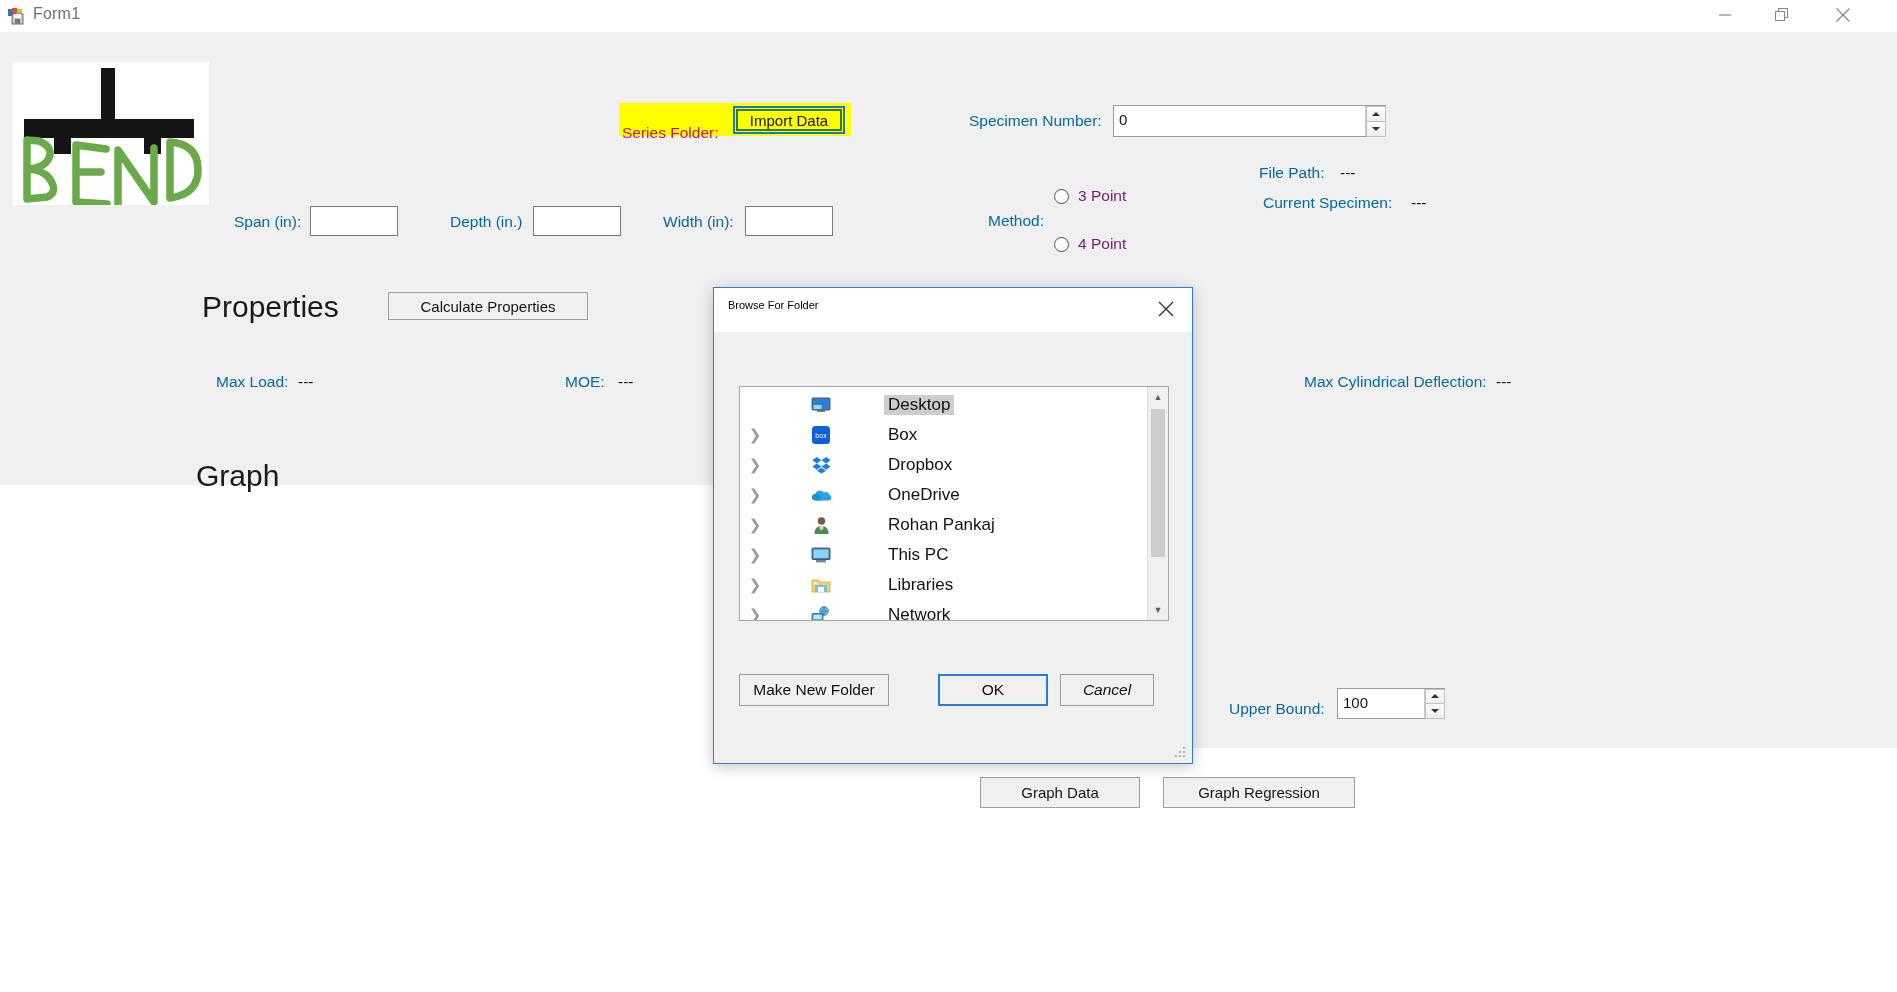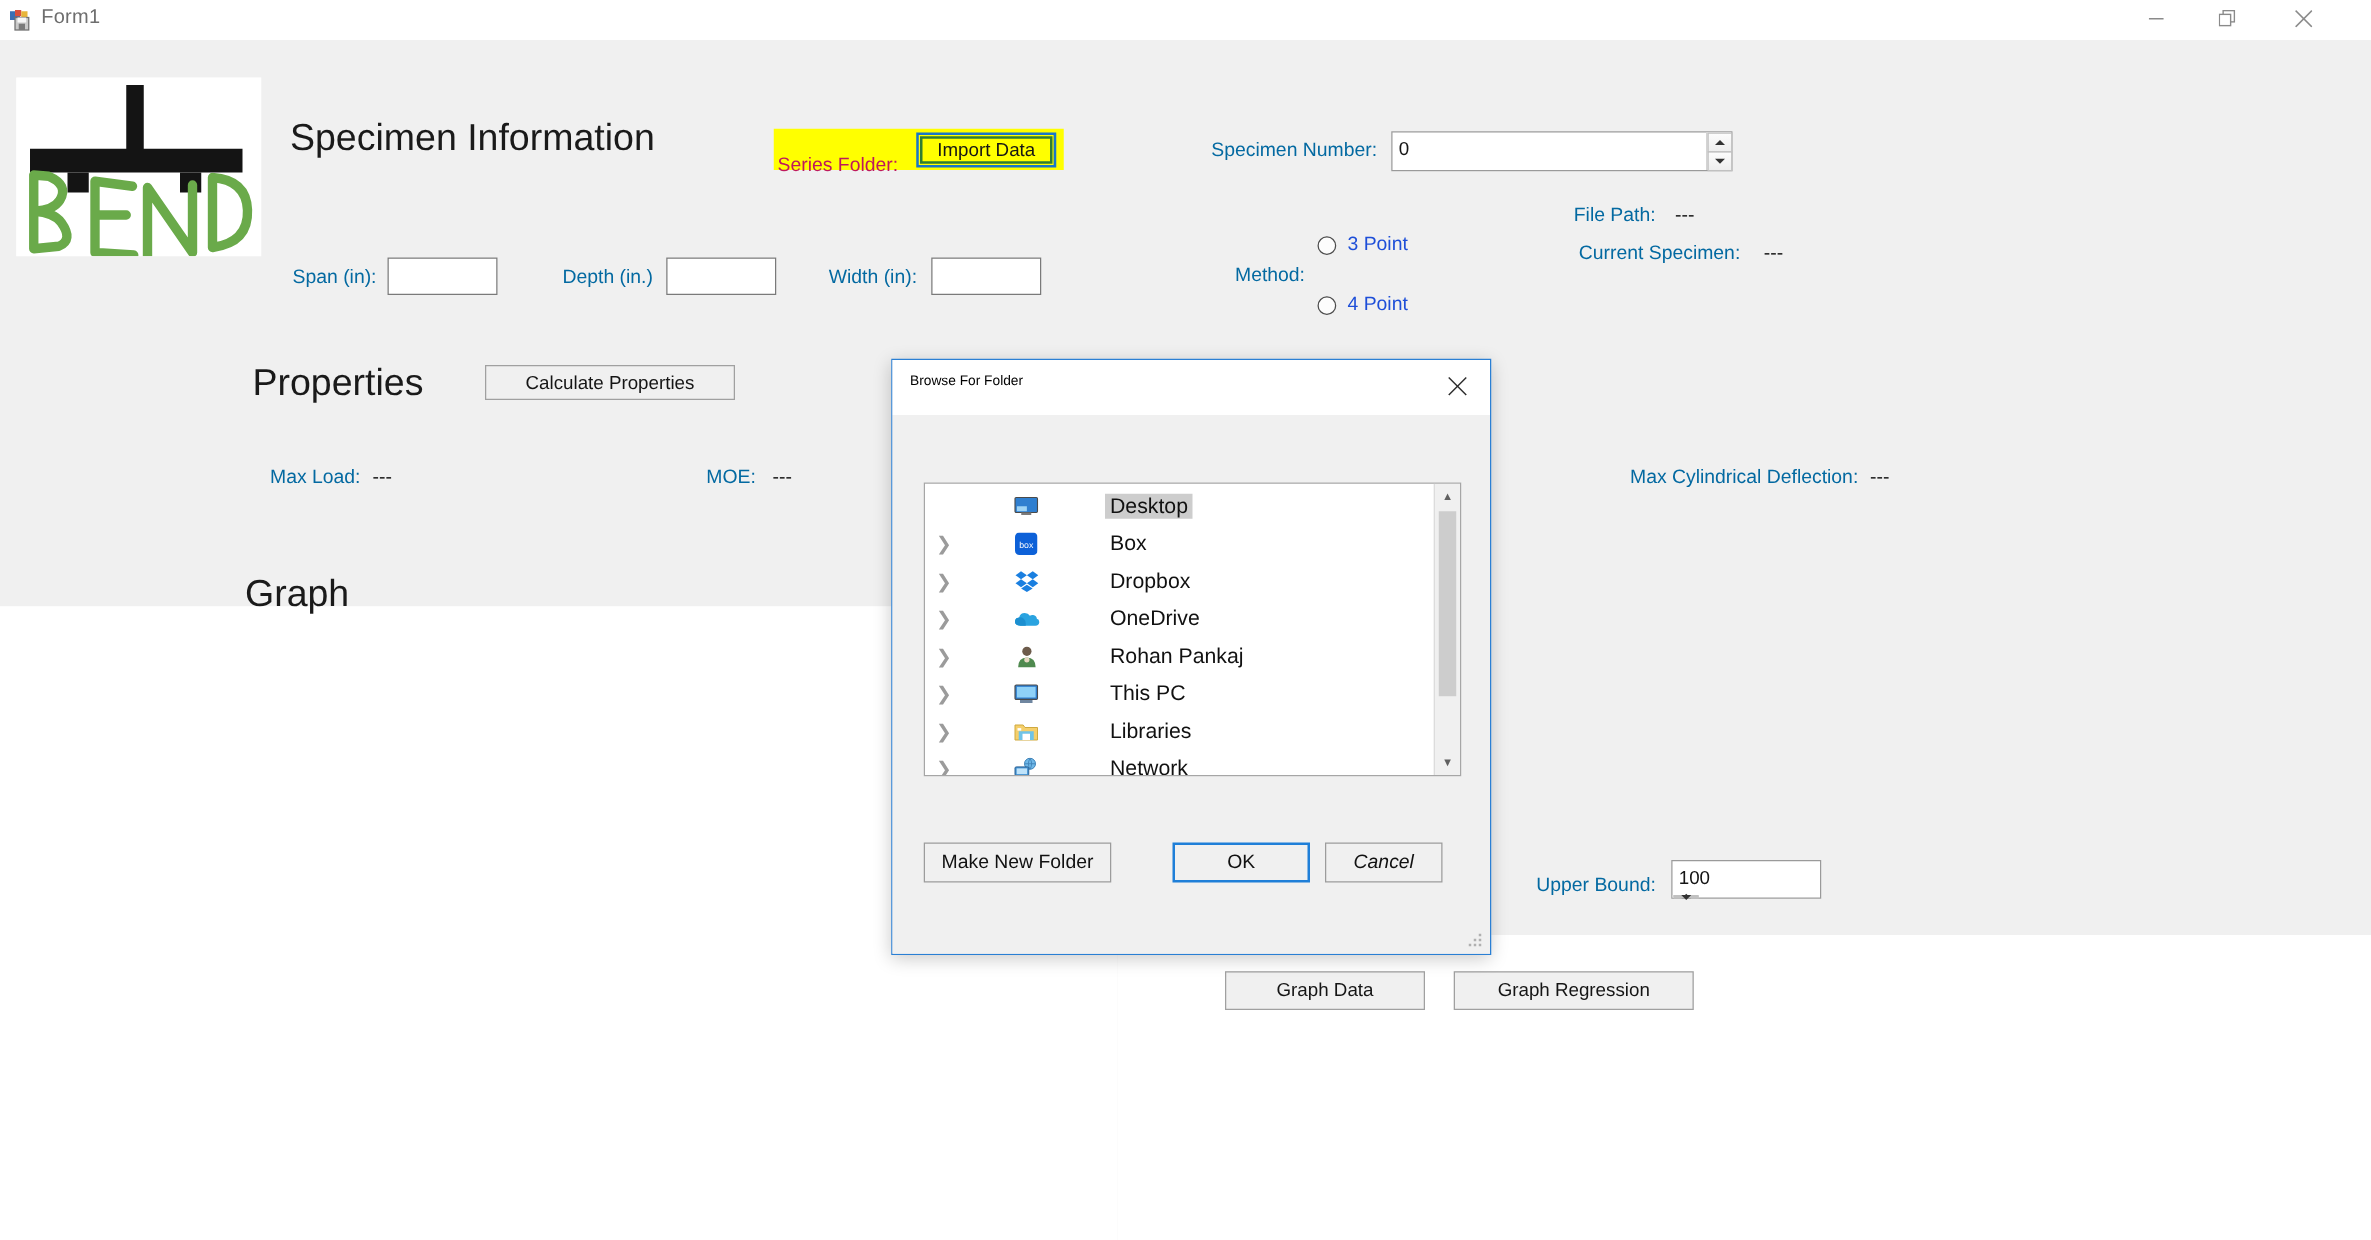--- a/index.html
+++ b/index.html
@@ -198,21 +198,21 @@
   .radio-dot {
     width: 15px; height: 15px;
     border-radius: 50%;
     border: 1.5px solid #4d4d4d;
     background: #fdfdfd;
     box-sizing: border-box;
   }
   .radio-row .rlabel {
     margin-left: 9px;
     font-size: 15.5px;
-    color: #1d4ed8;
+    color: #701a75;
     white-space: nowrap;
   }
 
   
   .btn {
     position: absolute;
     background: #f0f0f0;
     border: 1px solid #a0a0a0;
     box-sizing: border-box;
     display: flex;
@@ -388,21 +388,20 @@
         <rect x="131" y="76" width="17" height="16" fill="#141414"></rect>
         <g fill="none" stroke="#6aaa4a" stroke-width="7.5" stroke-linecap="round" stroke-linejoin="round">
           <path d="M14 78 L14 137 L34 135 Q46 130 36 116 Q30 108 15 107 Q30 106 35 98 Q42 86 26 79 Z"></path>
           <path d="M63 83 L63 140 M63 83 L93 87 M63 110 L88 110 M63 140 L94 142"></path>
           <path d="M105 143 L105 88 L141 140 L141 86"></path>
           <path d="M157 80 L157 136 Q186 132 185 106 Q184 82 157 80 Z"></path>
         </g>
       </svg>
     </div>
 
-    <div class="hdr-title" id="specimen-info-title">Specimen Information</div>
 
     <div id="series-folder-highlight"></div>
     <div id="series-folder-label">Series Folder:</div>
     <div id="import-data-button">Import Data</div>
 
     <div class="lbl" style="left:969px; top:80px;">Specimen Number:</div>
     <div class="nud" style="left:1113px; top:73px; width:273px; height:32px;">
       <div class="nud-text">0</div>
       <div class="nud-spin">
         <div class="sp up">
@@ -459,21 +458,21 @@
         <div class="sp up">
             <span class="arrow"></span>
           </div>
         <div class="sp down">
             <span class="arrow"></span>
           </div>
       </div>
     </div>
 
     <div class="lbl" style="left:1229px; top:668px;">Upper Bound:</div>
-    <div class="nud" style="left:1337px; top:656px; width:120px; height:31px;flex-direction:column;">
+    <div class="nud" style="left:1337px; top:656px; width:108px; height:31px;">
       <div class="nud-text">100</div>
       <div class="nud-spin">
         <div class="sp up">
             <span class="arrow"></span>
           </div>
         <div class="sp down">
             <span class="arrow"></span>
           </div>
       </div>
     </div>

